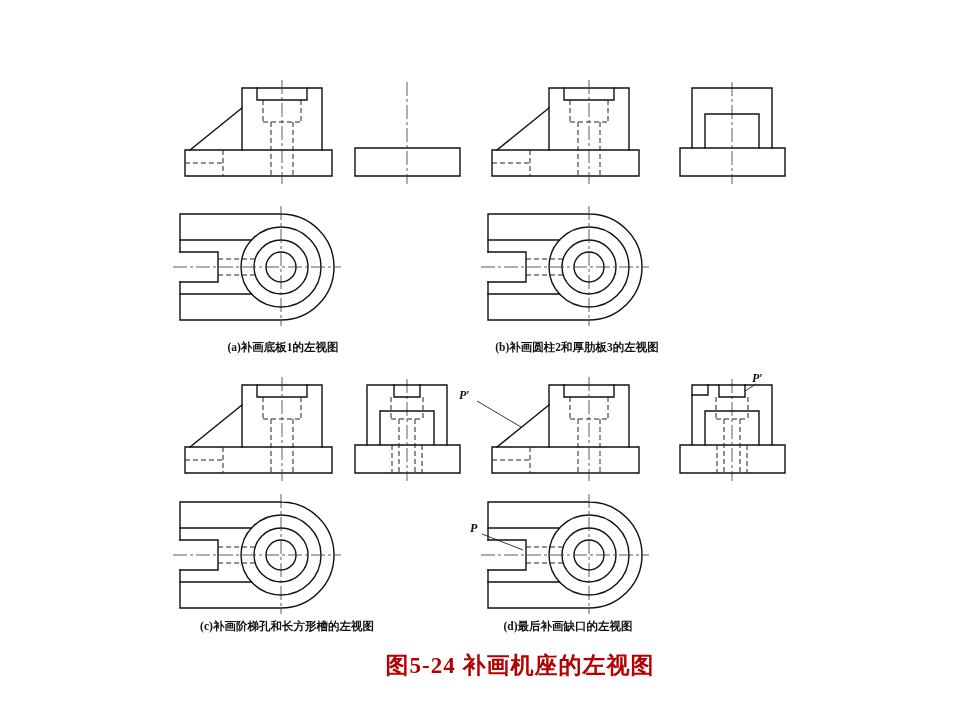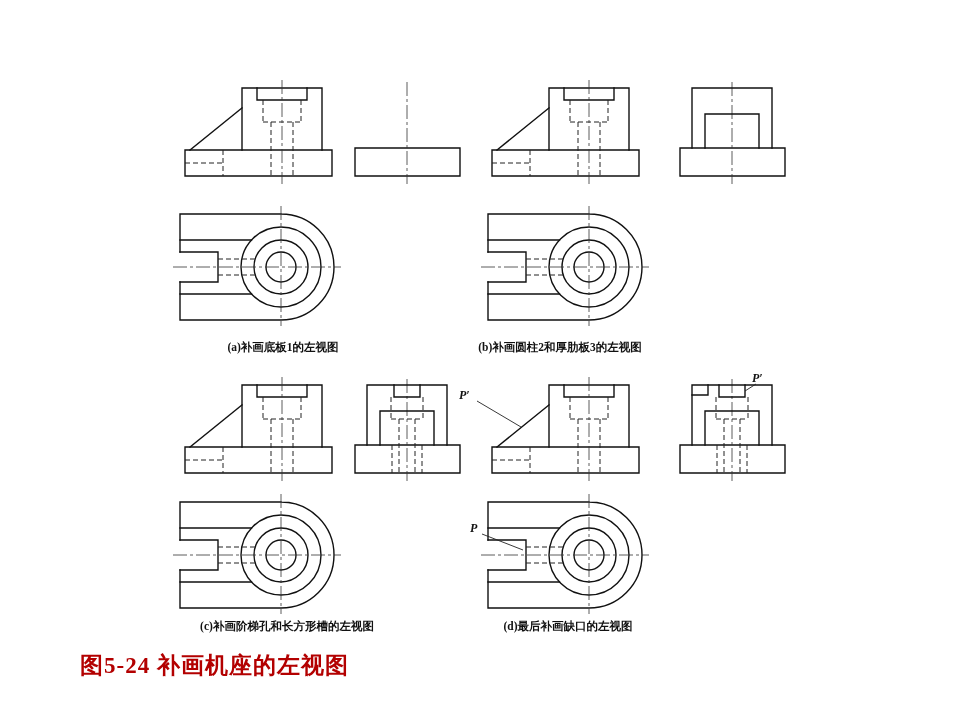--- a/index.html
+++ b/index.html
@@ -12,21 +12,21 @@
   .s{stroke:#111;stroke-width:1.4;fill:none;stroke-linecap:square;}
   .d{stroke:#222;stroke-width:1;fill:none;stroke-dasharray:5 3;stroke-linecap:butt;}
   .c{stroke:#333;stroke-width:.8;fill:none;stroke-dasharray:14 3 3 3;}
   .ldr{stroke:#222;stroke-width:.9;fill:none;}
   .plane-label{font-size:12px;font-style:italic;font-weight:bold;fill:#111;}
   .caption{
     position:absolute;font-size:11.5px;font-weight:bold;color:#111;
     text-align:right;white-space:nowrap;transform:translateX(-50%);
   }
   .main-title{
-    position:absolute;left:80px;top:650px;width:880px;
+    position:absolute;left:80px;top:650px;width:880px;text-align:center;
     font-size:23px;font-weight:bold;letter-spacing:1px;
   }
 </style>
 </head>
 <body>
 
 <svg class="stage" width="960" height="720" viewBox="0 0 960 720">
   <defs>
 
     <g id="front-view">
@@ -118,17 +118,17 @@
 
     <path class="ldr" d="M756,384 L745,391"></path>
     <text class="plane-label" x="752" y="382">P′</text>
 
     <path class="ldr" d="M482,534 L523,550"></path>
     <text class="plane-label" x="470" y="532">P</text>
   </g>
 </svg>
 
 <div class="caption" style="left:283px;top:340px">(a)补画底板1的左视图</div>
-<div class="caption" style="left:560px;top:340px">(b)补画圆柱2和厚肋板3的左视图</div>
+<div class="caption" style="left:577px;top:340px">(b)补画圆柱2和厚肋板3的左视图</div>
 <div class="caption" style="left:287px;top:619px">(c)补画阶梯孔和长方形槽的左视图</div>
 <div class="caption" style="left:568px;top:619px">(d)最后补画缺口的左视图</div>
 
 <div class="main-title" style="color: rgb(179, 0, 0);">图5-24  补画机座的左视图</div>
 
 </body></html>

